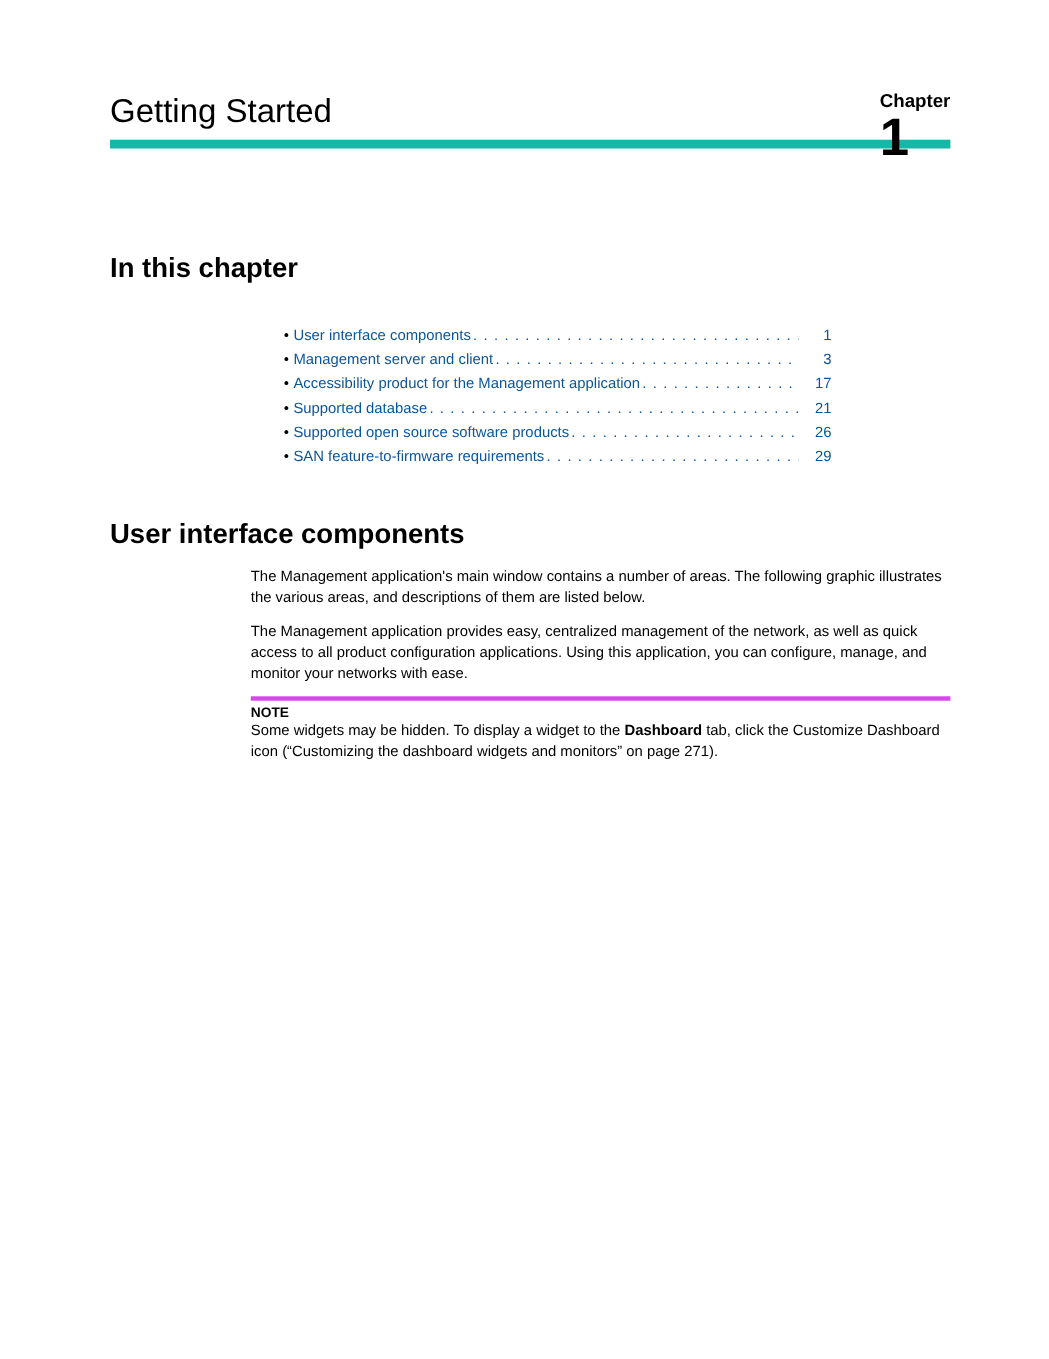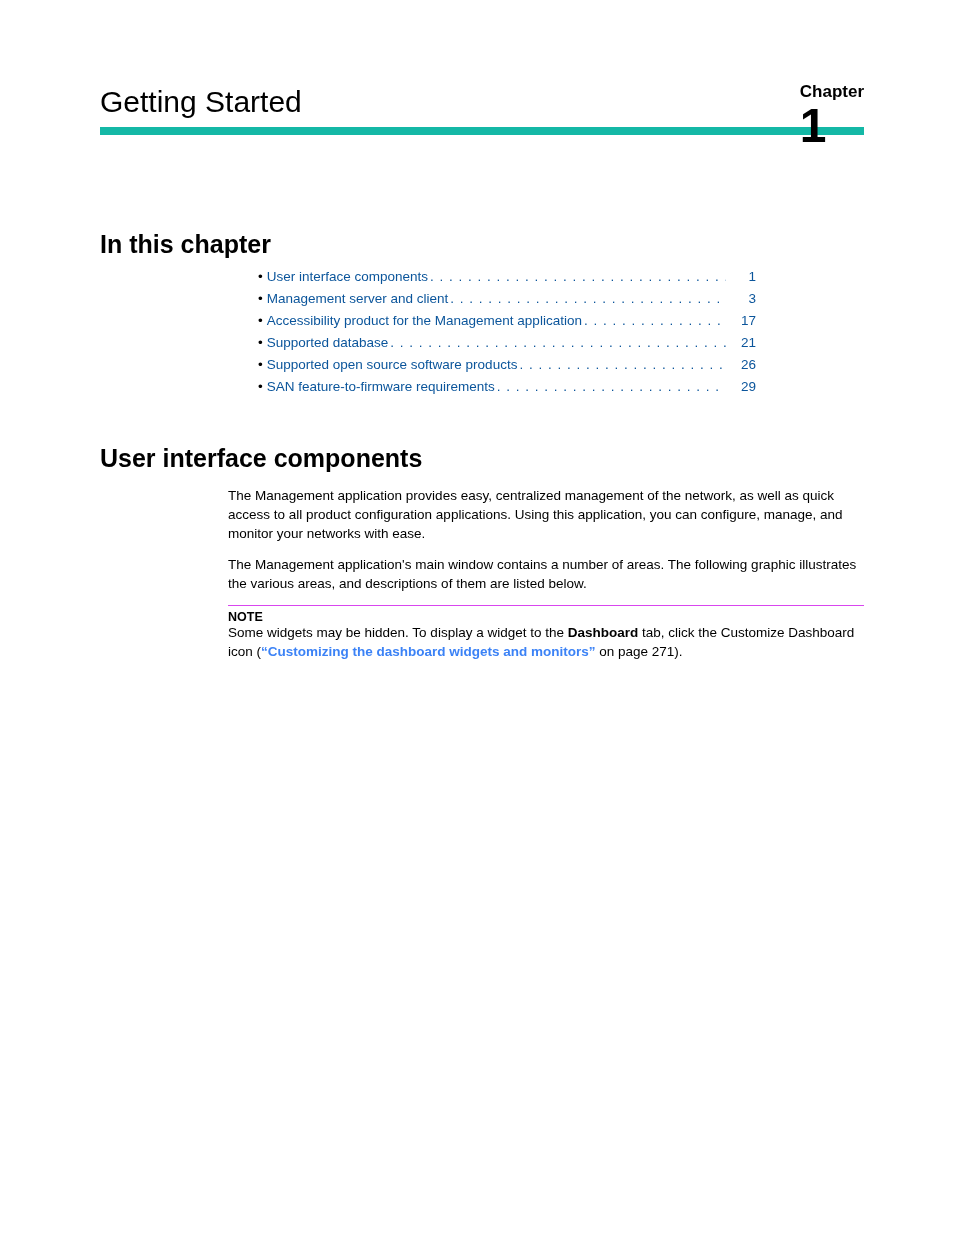--- a/index.html
+++ b/index.html
@@ -42,21 +42,21 @@
     .chapter-title {
       font-size: 30px;
       font-family: "Arial Narrow", Arial, sans-serif;
       letter-spacing: 0;
       font-stretch: condensed;
     }
     .section-heading {
       font-size: 25px;
       font-family: "Arial Narrow", Arial, sans-serif;
       margin-top: 95px;
-      margin-bottom: 10px;
+      margin-bottom: 38px;
       font-stretch: condensed;
     }
     .section-heading.h2 {
       margin-top: 50px;
       margin-bottom: 14px;
     }
     .toc-list {
       list-style: none;
       margin-left: 158px;
       width: 498px;
@@ -89,34 +89,34 @@
       margin-left: 6px;
     }
     .body-text {
       margin-left: 128px;
       font-size: 13.5px;
       line-height: 1.4;
       margin-bottom: 12px;
     }
     .note-block {
       margin-left: 128px;
-      border-top: 1px solid #d946ef;
+      border-top: 4px solid #d946ef;
       padding-top: 4px;
       margin-top: 6px;
     }
     .note-label {
       font-size: 12.5px;
       font-weight: bold;
       font-family: "Arial Narrow", Arial, sans-serif;
     }
     .note-text {
       font-size: 13.5px;
       line-height: 1.4;
     }
-    .inline-link { color: #3b82f6; font-weight: bold; }
+    .inline-link { color: #000000; }
     .bold { font-weight: bold; text-align: center; }
   </style>
 </head>
 <body>
 
 <div class="page">
 
   <div class="chapter-label-wrap">
     <div class="chapter-label">Chapter</div>
     <div class="chapter-number">1</div>
@@ -162,22 +162,22 @@
     <li class="toc-item">
       <span class="toc-bullet">•</span>
       <span class="toc-link">SAN feature-to-firmware requirements</span>
       <span class="toc-dots"></span>
       <span class="toc-page">29</span>
     </li>
   </ul>
 
   <h2 class="section-heading h2">User interface components</h2>
 
+  <p class="body-text">The Management application's main window contains a number of areas. The following graphic illustrates the various areas, and descriptions of them are listed below.</p>
   <p class="body-text">The Management application provides easy, centralized management of the network, as well as quick access to all product configuration applications. Using this application, you can configure, manage, and monitor your networks with ease.</p>
-  <p class="body-text">The Management application's main window contains a number of areas. The following graphic illustrates the various areas, and descriptions of them are listed below.</p>
 
   <div class="note-block">
     <div class="note-label">NOTE</div>
     <div class="note-text">
       <span>Some widgets may be hidden. To display a widget to the </span><span class="bold">Dashboard</span><span> tab, click the Customize Dashboard icon (</span><span class="inline-link">“Customizing the dashboard widgets and monitors”</span><span> on page 271).</span>
     </div>
   </div>
 
 </div>
 

